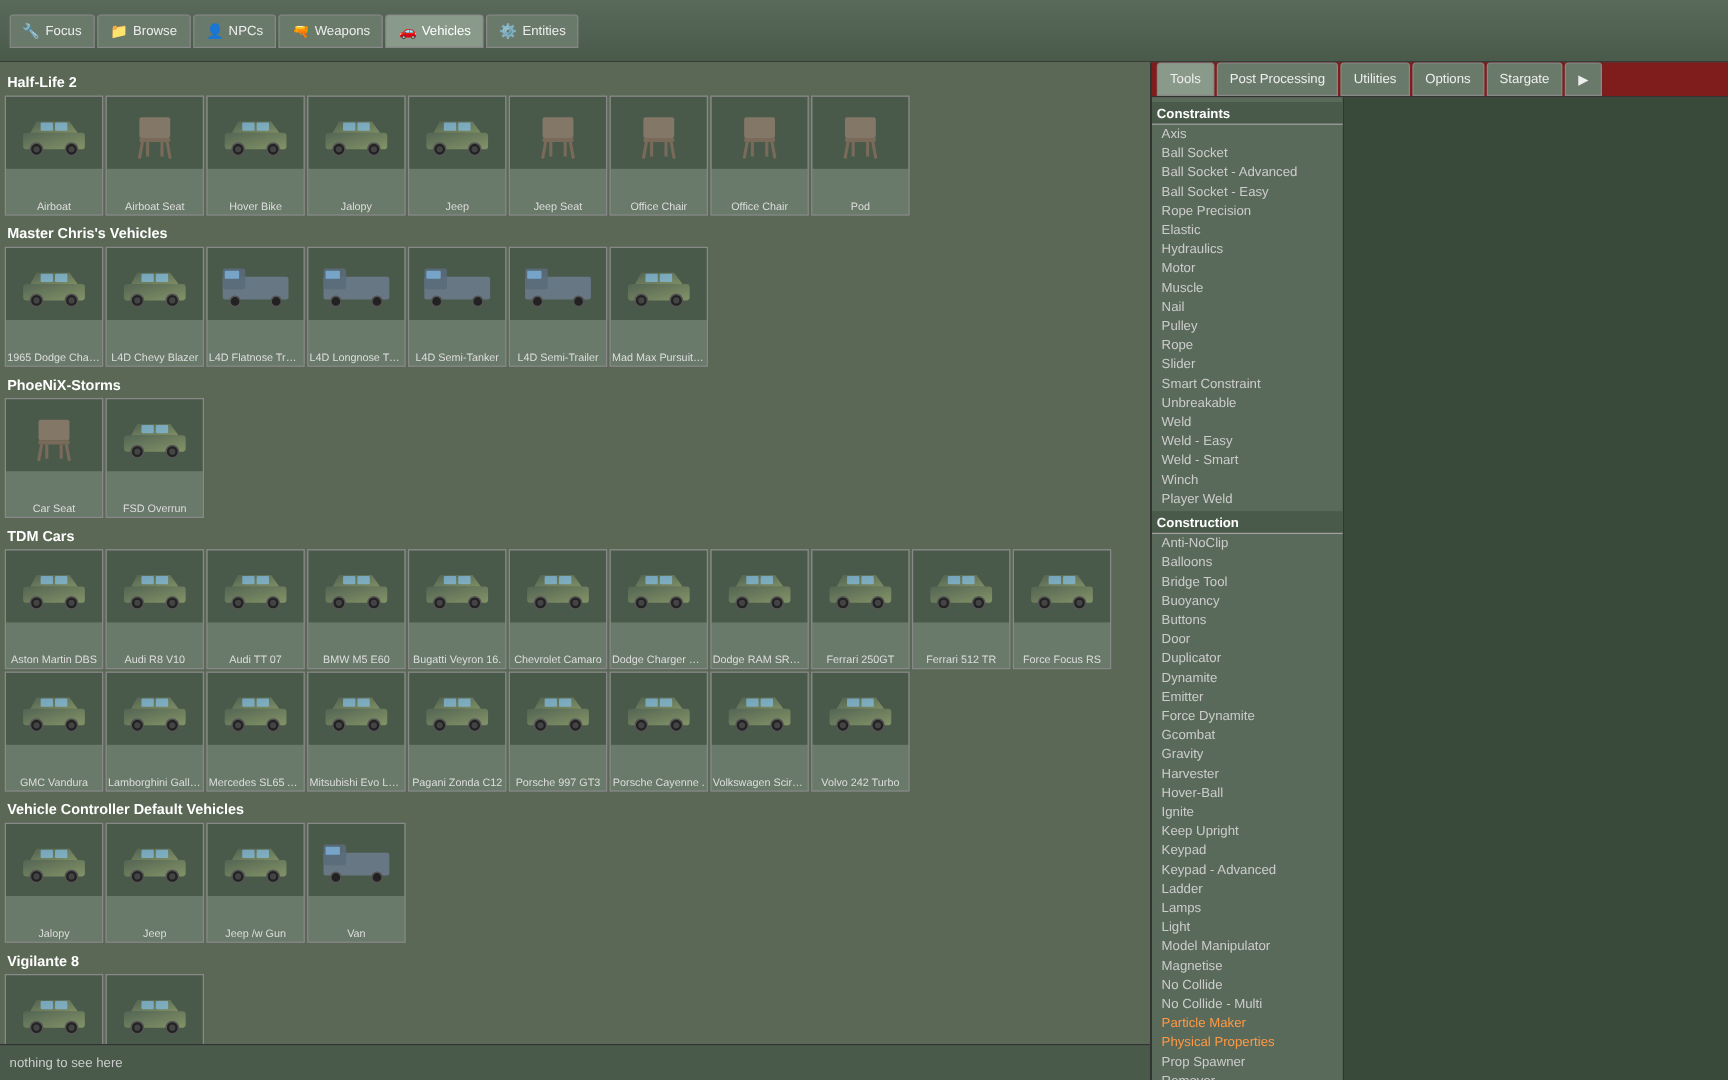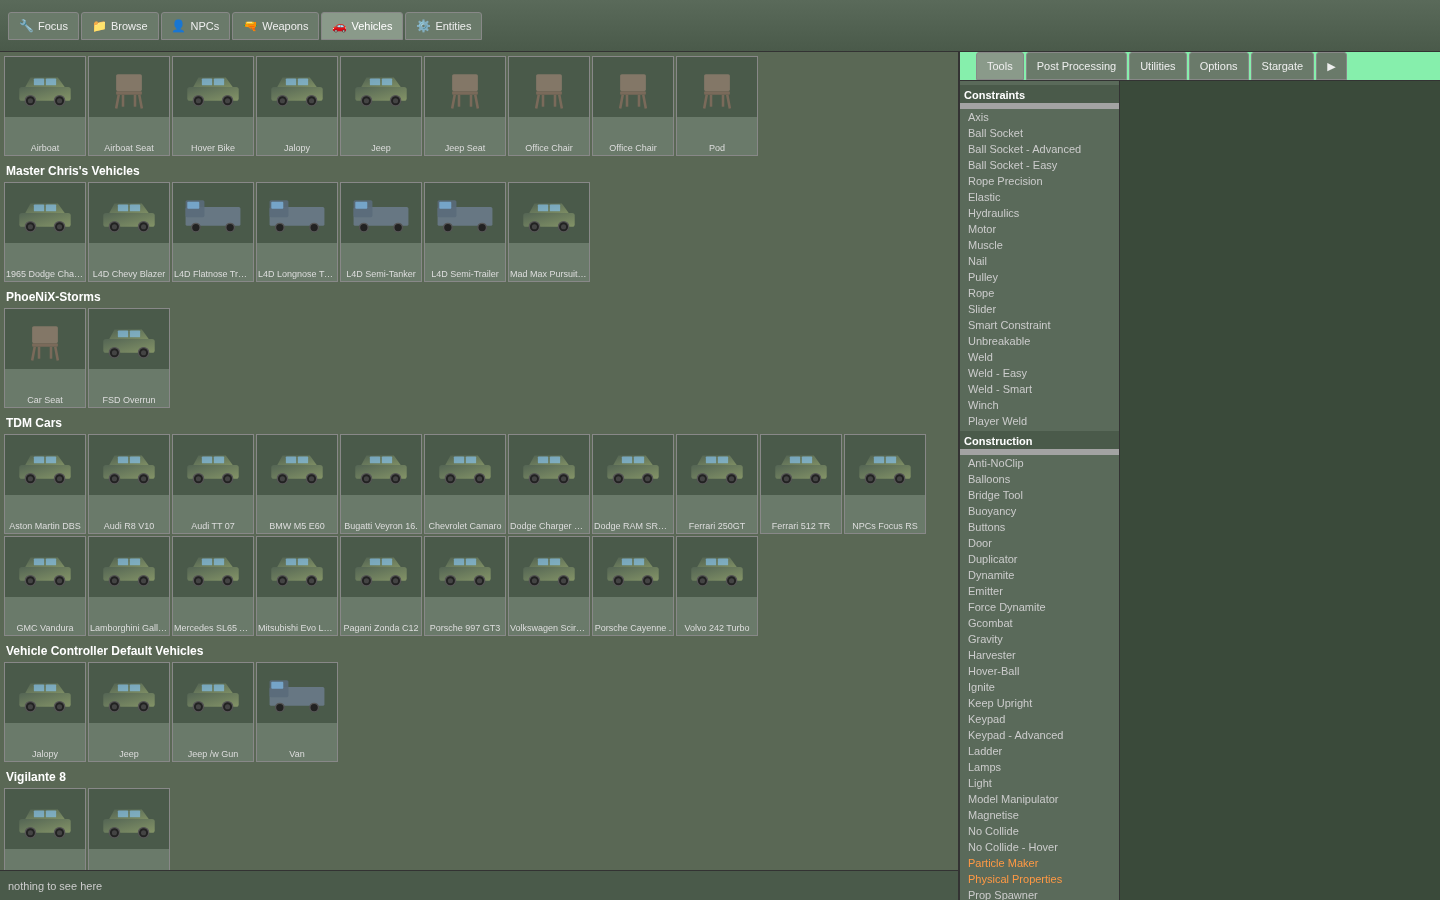--- a/index.html
+++ b/index.html
@@ -202,24 +202,24 @@
 
     
     #right-panel {
       flex: 1;
       display: flex;
       flex-direction: column;
     }
 
     #right-tabs-bar {
       height: 30px;
-      background: #86efac;
+      background: #7f1d1d;
       display: flex;
       align-items: flex-end;
-      padding: 0 16px;
+      padding: 0 4px;
       border-bottom: 1px solid #333;
     }
 
     #tools-content {
       flex: 1;
       display: flex;
     }
 
     #tools-list-panel {
       width: 160px;
@@ -231,21 +231,21 @@
     #tools-list-panel::-webkit-scrollbar { width: 8px; }
     #tools-list-panel::-webkit-scrollbar-track { background: #3a4a3a; }
     #tools-list-panel::-webkit-scrollbar-thumb { background: #7a8a7a; }
 
     .tools-category {
       color: #fff;
       font-weight: bold;
       font-size: 11px;
       padding: 4px 6px 2px 4px;
       background: #4a5a4a;
-      border-bottom: 6px solid #a3a3a3;
+      border-bottom: 1px solid #a3a3a3;
       margin-top: 2px;
     }
 
     .tool-item {
       padding: 2px 4px 2px 8px;
       color: #ccc;
       cursor: pointer;
       font-size: 11px;
       white-space: nowrap;
     }
@@ -292,20 +292,21 @@
   <div id="right-tabs">
     
   </div>
 </div>
 
 <div id="main-layout">
 
   <div id="left-panel">
     <div id="content-area">
 
+    <div class="section-header">Half-Life 2</div>
         <div class="item-grid">
           <div class="grid-item">
             <div class="item-thumb thumb-airboat">
               <svg viewBox="0 0 70 50" xmlns="http://www.w3.org/2000/svg">
     <defs>
                   <linearGradient id="cg" x1="0" y1="0" x2="1" y2="1">
       <stop offset="0%" stop-color="#556655"></stop>
       <stop offset="100%" stop-color="#8a9a6a"></stop>
     </linearGradient>
                 </defs>
@@ -825,21 +826,21 @@
     <rect x="5" y="25" width="60" height="16" rx="3" fill="url(#cg)" opacity="0.9"></rect>
     <path d="M12 25 L18 14 L50 14 L58 25 Z" fill="url(#cg)" opacity="0.8"></path>
     <circle cx="18" cy="41" r="6" fill="#222" stroke="#555" stroke-width="1.5"></circle>
     <circle cx="52" cy="41" r="6" fill="#222" stroke="#555" stroke-width="1.5"></circle>
     <circle cx="18" cy="41" r="3" fill="#444"></circle>
     <circle cx="52" cy="41" r="3" fill="#444"></circle>
     <rect x="22" y="15" width="12" height="8" rx="1" fill="#88ccff" opacity="0.6"></rect>
     <rect x="36" y="15" width="12" height="8" rx="1" fill="#88ccff" opacity="0.6"></rect>
   </svg>
             </div>
-            <div class="item-label">NPCs Focus RS</div>
+            <div class="item-label">Force Focus RS</div>
           </div>
           <div class="grid-item">
             <div class="item-thumb thumb-gmc">
               <svg viewBox="0 0 70 50" xmlns="http://www.w3.org/2000/svg">
     <defs>
                   <linearGradient id="cg" x1="0" y1="0" x2="1" y2="1">
       <stop offset="0%" stop-color="#8a5511"></stop>
       <stop offset="100%" stop-color="#cc7722"></stop>
     </linearGradient>
                 </defs>
@@ -954,60 +955,60 @@
     <circle cx="52" cy="41" r="6" fill="#222" stroke="#555" stroke-width="1.5"></circle>
     <circle cx="18" cy="41" r="3" fill="#444"></circle>
     <circle cx="52" cy="41" r="3" fill="#444"></circle>
     <rect x="22" y="15" width="12" height="8" rx="1" fill="#88ccff" opacity="0.6"></rect>
     <rect x="36" y="15" width="12" height="8" rx="1" fill="#88ccff" opacity="0.6"></rect>
   </svg>
             </div>
             <div class="item-label">Porsche 997 GT3</div>
           </div>
           <div class="grid-item">
+            <div class="item-thumb thumb-porschec">
+              <svg viewBox="0 0 70 50" xmlns="http://www.w3.org/2000/svg">
+    <defs>
+                  <linearGradient id="cg" x1="0" y1="0" x2="1" y2="1">
+      <stop offset="0%" stop-color="#5a5a5a"></stop>
+      <stop offset="100%" stop-color="#8a8a8a"></stop>
+    </linearGradient>
+                </defs>
+    <rect x="5" y="25" width="60" height="16" rx="3" fill="url(#cg)" opacity="0.9"></rect>
+    <path d="M12 25 L18 14 L50 14 L58 25 Z" fill="url(#cg)" opacity="0.8"></path>
+    <circle cx="18" cy="41" r="6" fill="#222" stroke="#555" stroke-width="1.5"></circle>
+    <circle cx="52" cy="41" r="6" fill="#222" stroke="#555" stroke-width="1.5"></circle>
+    <circle cx="18" cy="41" r="3" fill="#444"></circle>
+    <circle cx="52" cy="41" r="3" fill="#444"></circle>
+    <rect x="22" y="15" width="12" height="8" rx="1" fill="#88ccff" opacity="0.6"></rect>
+    <rect x="36" y="15" width="12" height="8" rx="1" fill="#88ccff" opacity="0.6"></rect>
+  </svg>
+            </div>
+            <div class="item-label">Porsche Cayenne .</div>
+          </div>
+          <div class="grid-item">
             <div class="item-thumb thumb-vw">
               <svg viewBox="0 0 70 50" xmlns="http://www.w3.org/2000/svg">
     <defs>
                   <linearGradient id="cg" x1="0" y1="0" x2="1" y2="1">
       <stop offset="0%" stop-color="#4a4a6a"></stop>
       <stop offset="100%" stop-color="#6a6a9a"></stop>
     </linearGradient>
                 </defs>
     <rect x="5" y="25" width="60" height="16" rx="3" fill="url(#cg)" opacity="0.9"></rect>
     <path d="M12 25 L18 14 L50 14 L58 25 Z" fill="url(#cg)" opacity="0.8"></path>
     <circle cx="18" cy="41" r="6" fill="#222" stroke="#555" stroke-width="1.5"></circle>
     <circle cx="52" cy="41" r="6" fill="#222" stroke="#555" stroke-width="1.5"></circle>
     <circle cx="18" cy="41" r="3" fill="#444"></circle>
     <circle cx="52" cy="41" r="3" fill="#444"></circle>
     <rect x="22" y="15" width="12" height="8" rx="1" fill="#88ccff" opacity="0.6"></rect>
     <rect x="36" y="15" width="12" height="8" rx="1" fill="#88ccff" opacity="0.6"></rect>
   </svg>
             </div>
             <div class="item-label">Volkswagen Sciroc.</div>
-          </div>
-          <div class="grid-item">
-            <div class="item-thumb thumb-porschec">
-              <svg viewBox="0 0 70 50" xmlns="http://www.w3.org/2000/svg">
-    <defs>
-                  <linearGradient id="cg" x1="0" y1="0" x2="1" y2="1">
-      <stop offset="0%" stop-color="#5a5a5a"></stop>
-      <stop offset="100%" stop-color="#8a8a8a"></stop>
-    </linearGradient>
-                </defs>
-    <rect x="5" y="25" width="60" height="16" rx="3" fill="url(#cg)" opacity="0.9"></rect>
-    <path d="M12 25 L18 14 L50 14 L58 25 Z" fill="url(#cg)" opacity="0.8"></path>
-    <circle cx="18" cy="41" r="6" fill="#222" stroke="#555" stroke-width="1.5"></circle>
-    <circle cx="52" cy="41" r="6" fill="#222" stroke="#555" stroke-width="1.5"></circle>
-    <circle cx="18" cy="41" r="3" fill="#444"></circle>
-    <circle cx="52" cy="41" r="3" fill="#444"></circle>
-    <rect x="22" y="15" width="12" height="8" rx="1" fill="#88ccff" opacity="0.6"></rect>
-    <rect x="36" y="15" width="12" height="8" rx="1" fill="#88ccff" opacity="0.6"></rect>
-  </svg>
-            </div>
-            <div class="item-label">Porsche Cayenne .</div>
           </div>
           <div class="grid-item">
             <div class="item-thumb thumb-volvo">
               <svg viewBox="0 0 70 50" xmlns="http://www.w3.org/2000/svg">
     <defs>
                   <linearGradient id="cg" x1="0" y1="0" x2="1" y2="1">
       <stop offset="0%" stop-color="#8a8a5a"></stop>
       <stop offset="100%" stop-color="#aaaa7a"></stop>
     </linearGradient>
                 </defs>
@@ -1205,21 +1206,21 @@
           <div class="tool-item">Ignite</div>
           <div class="tool-item">Keep Upright</div>
           <div class="tool-item">Keypad</div>
           <div class="tool-item">Keypad - Advanced</div>
           <div class="tool-item">Ladder</div>
           <div class="tool-item">Lamps</div>
           <div class="tool-item">Light</div>
           <div class="tool-item">Model Manipulator</div>
           <div class="tool-item">Magnetise</div>
           <div class="tool-item">No Collide</div>
-          <div class="tool-item">No Collide - Hover</div>
+          <div class="tool-item">No Collide - Multi</div>
           <div class="tool-item highlighted">Particle Maker</div>
           <div class="tool-item highlighted">Physical Properties</div>
           <div class="tool-item">Prop Spawner</div>
           <div class="tool-item">Remover</div>
         </div>
       <div id="tools-preview"></div>
     </div>
   </div>
 
 </div>

